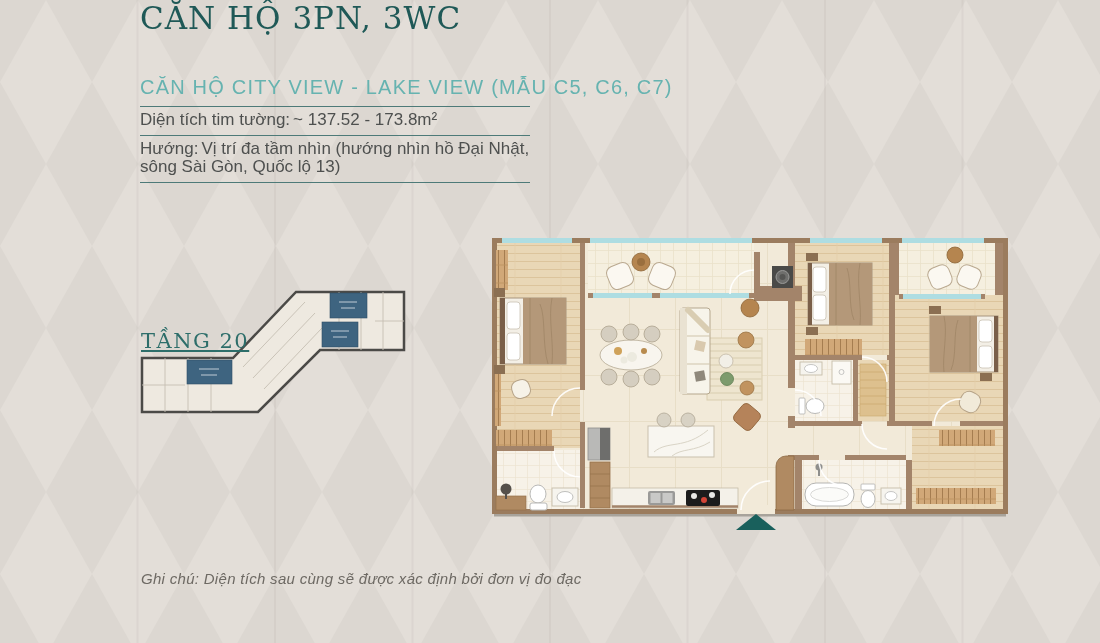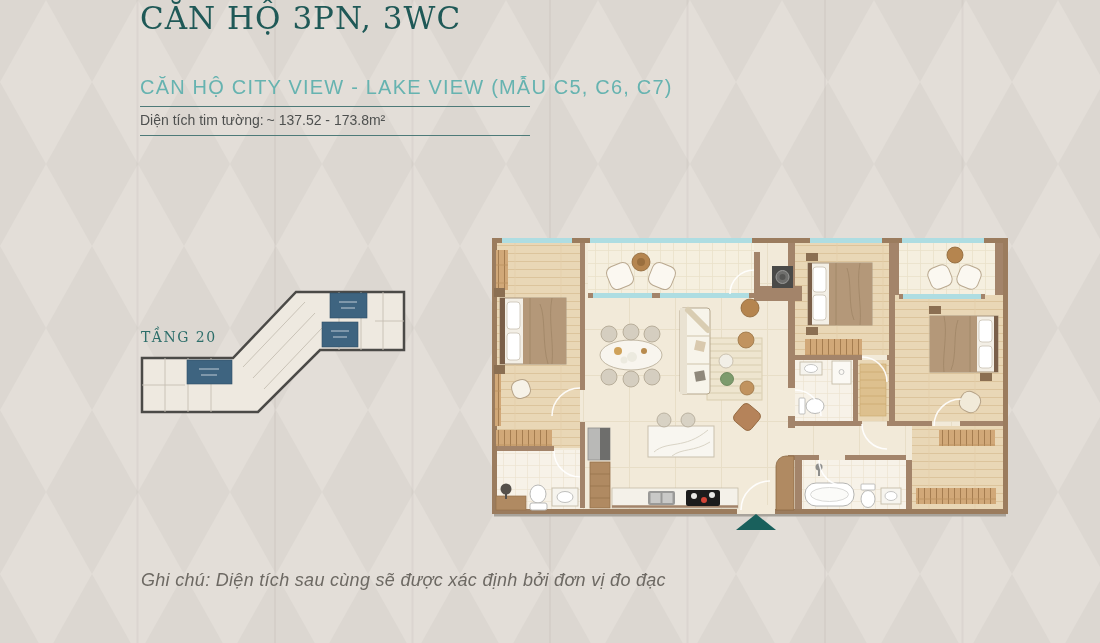--- a/index.html
+++ b/index.html
@@ -7,29 +7,29 @@
         font-family:"Liberation Sans",sans-serif;}
   .bg{position:absolute;left:0;top:0;z-index:0;}
   .title{position:absolute;left:140px;top:0px;z-index:2;
          font-family:"DejaVu Serif","Liberation Serif",serif;
          font-size:31px;letter-spacing:1px;color:#1f5957;}
   .subtitle{position:absolute;left:140px;top:76px;z-index:2;
             font-size:20px;letter-spacing:1.2px;color:#66b3b0;font-weight:400;text-align:right;}
   .specs{position:absolute;left:140px;top:106px;width:390px;z-index:2;
          border-top:1.5px solid #4d7a78;color:#4e504f;}
   .spec-row{padding:4px 0 6px;border-bottom:1.5px solid #4d7a78;
-            font-size:14px;line-height:18px;}
+            font-size:17px;line-height:18px;}
   .spec-row .lbl{margin-right:3px;}
   .floor-label{position:absolute;left:141px;top:329px;z-index:2;
                font-family:"DejaVu Serif","Liberation Serif",serif;
-               font-size:14px;letter-spacing:1.5px;color:#2d6e6a;}
+               font-size:21px;letter-spacing:1.5px;color:#2d6e6a;text-decoration:underline;}
   .keyplan{position:absolute;left:125px;top:265px;z-index:1;}
   .floorplan{position:absolute;left:492px;top:238px;z-index:1;}
   .note{position:absolute;left:141px;top:570px;z-index:2;
-        font-size:18px;font-style:italic;color:#6d6963;letter-spacing:.3px;}
+        font-size:15px;font-style:italic;color:#6d6963;letter-spacing:.3px;}
 </style>
 </head>
 <body>
 
 <div class="page">
 
   <svg class="bg" width="1100" height="643">
     <defs>
       <pattern id="dia" width="92" height="164" patternUnits="userSpaceOnUse">
         <rect width="92" height="164" fill="#dcd7d1"></rect>
@@ -41,20 +41,23 @@
       <path d="M137.5 0V643M275 0V643M412.5 0V643M550 0V643M687.5 0V643M825 0V643M962.5 0V643"></path>
     </g>
   </svg>
 
   <div class="title">CĂN HỘ 3PN, 3WC</div>
   <div class="subtitle">CĂN HỘ CITY VIEW - LAKE VIEW (MẪU C5, C6, C7)</div>
 
   <div class="specs">
     <div class="spec-row">
       <span class="lbl">Diện tích tim tường:</span><span>~ 137.52 - 173.8m²</span>
+    </div>
+    <div class="spec-row">
+      <span class="lbl">Hướng:</span><span>Vị trí đa tầm nhìn (hướng nhìn hồ Đại Nhật, sông Sài Gòn, Quốc lộ 13)</span>
     </div>
   </div>
 
   <div class="floor-label">TẦNG 20</div>
 
   <svg class="keyplan" width="330" height="160" viewBox="0 0 330 160">
     <polygon points="17,93 108,93 171,27 279,27 279,85 195,85 133,147 17,147" fill="#eee9e0" stroke="#4b4a47" stroke-width="2.5" stroke-linejoin="miter"></polygon>
     <g stroke="#c5beb2" stroke-width="0.9">
       <path d="M40 93V147M63 93V147M86 93V147"></path>
       <path d="M214 27V85M236 27V85M258 27V85"></path>

